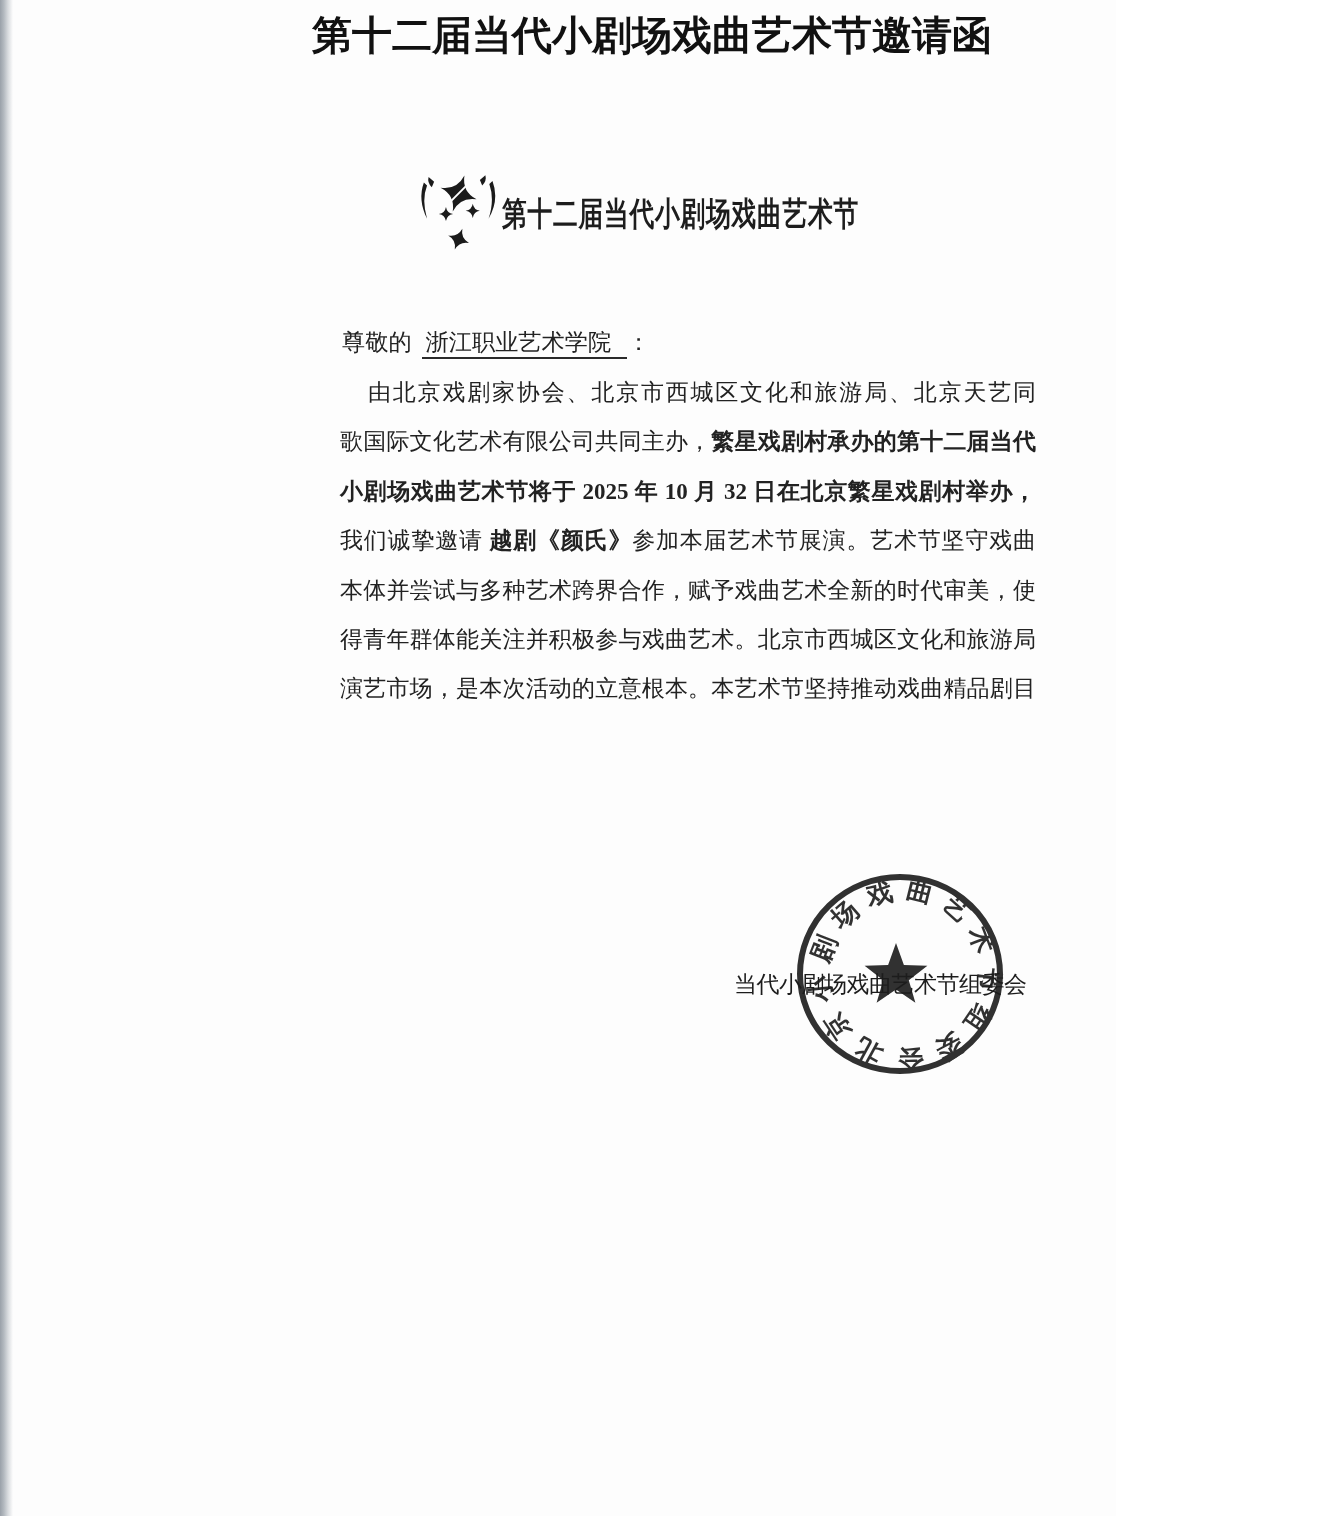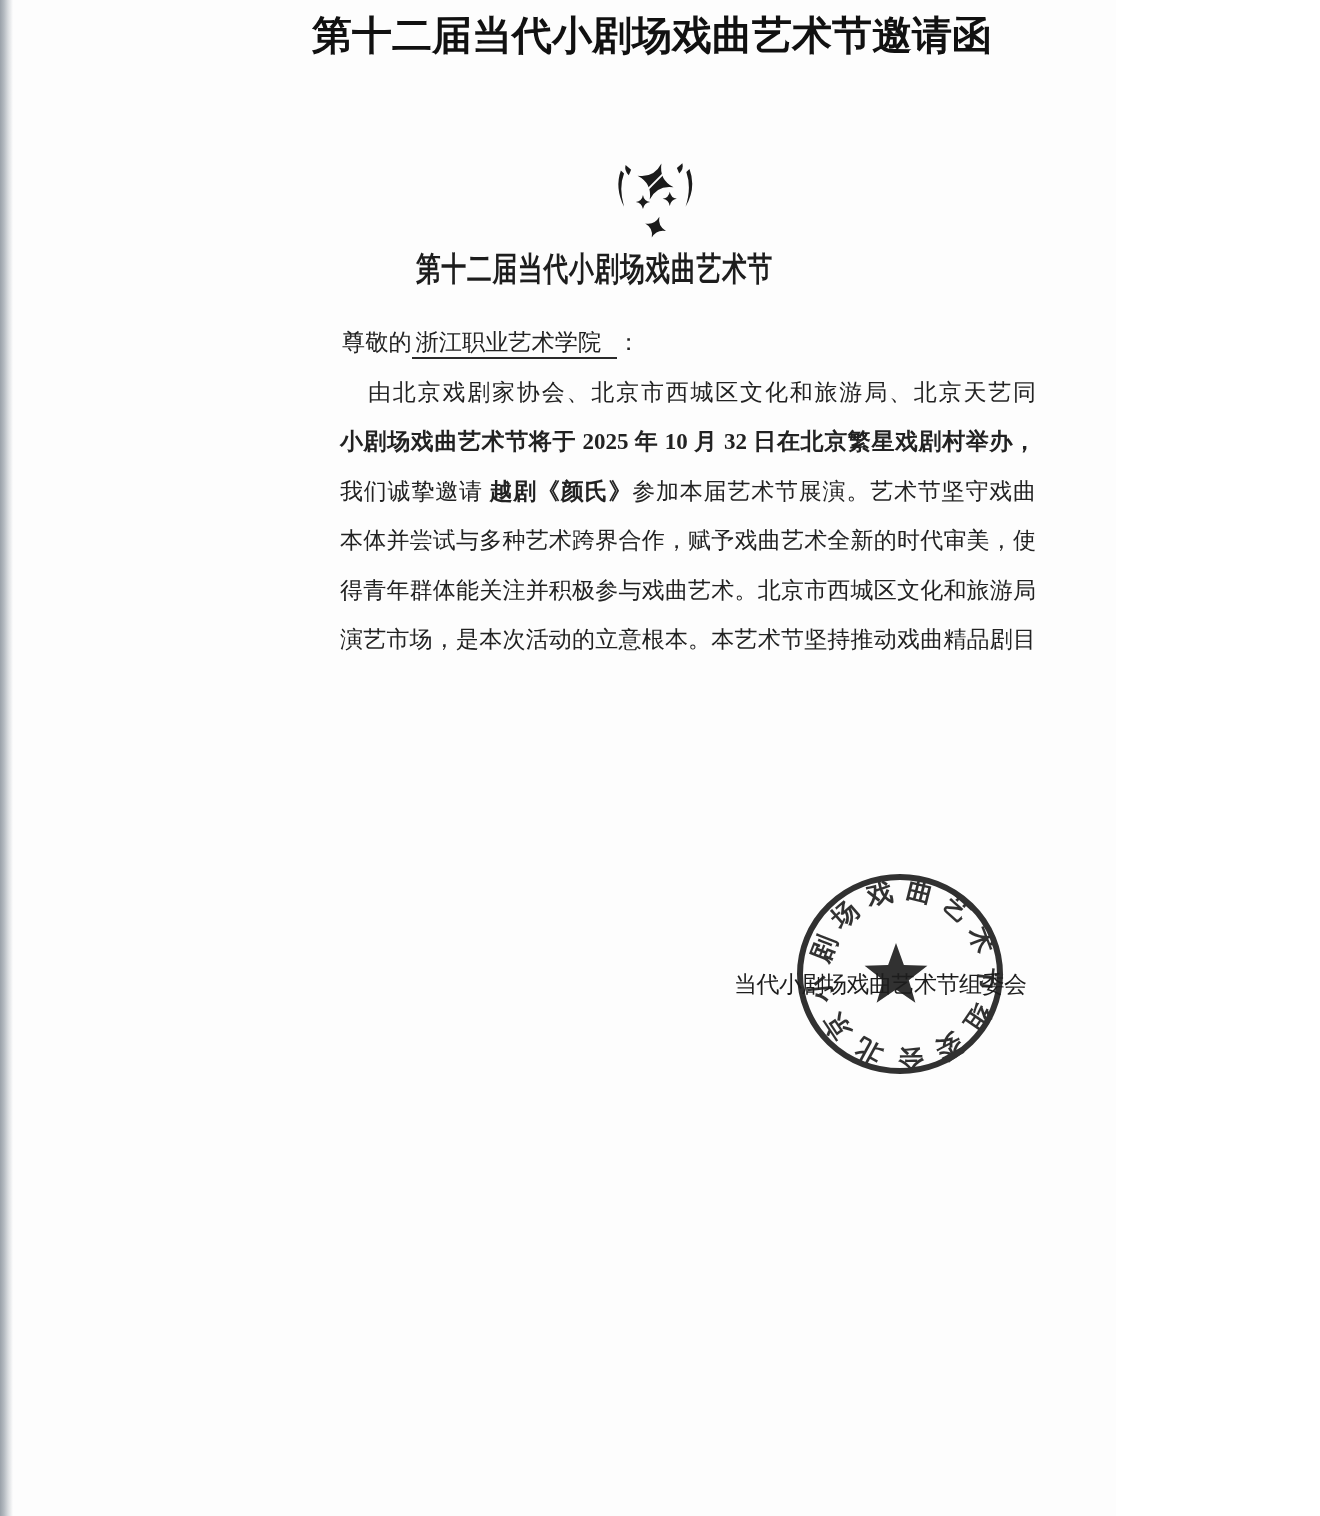--- a/index.html
+++ b/index.html
@@ -30,35 +30,35 @@
     position:absolute; left:1290px; top:212px; width:15px; height:368px;
     background:var(--scrollbar); border-radius:8px;
   }
   
   .doc-title{
     position:absolute; left:312px; top:12px; width:680px;
     font-size:40px; line-height:48px; font-weight:700; letter-spacing:0;
     color:var(--title-ink); text-align:center; white-space:nowrap;
   }
   .logo-row{
-    position:absolute; left:416px; top:161px; height:82px;
-    display:flex; align-items:center; gap:4px;flex-direction:column;
+    position:absolute; left:416px; top:173px; height:82px;
+    display:flex; align-items:center; gap:4px;
   }
   .logo-icon{width:82px; height:82px; flex:0 0 auto;}
   .logo-text{
     font-family:"DejaVu Sans", sans-serif; font-weight:700;
     font-size:33px; color:#1d1d1d; white-space:nowrap;
     transform:scaleX(.75); transform-origin:left center; letter-spacing:1px;
   }
   .salutation{
     position:absolute; left:342px; top:326px;
     font-size:23.2px; line-height:32px; color:var(--ink); white-space:nowrap;
   }
   .recipient{
-    border-bottom:2px solid #2a2a2a; padding:0 16px 2px 4px; 
+    border-bottom:2px solid #2a2a2a; padding:0 16px 2px 4px; margin-left:10px;
   }
   .paragraph{
     position:absolute; left:340px; top:368px; width:696px;
     font-size:23px; color:var(--ink);
   }
   .body-line{line-height:49.4px; white-space:nowrap;}
   .body-line.just{white-space:normal; text-align:justify; text-align-last:justify;}
   .body-line.ind{text-indent:28px;}
   .body-line .b{font-weight:700;}
   
@@ -107,20 +107,21 @@
     </svg>
     <div class="logo-text">第十二届当代小剧场戏曲艺术节</div>
   </div>
 
   <div class="salutation">
     <span>尊敬的</span><span class="recipient">浙江职业艺术学院</span><span>：</span>
   </div>
 
   <div class="paragraph">
       <div class="body-line just ind"><span>由北京戏剧家协会、北京市西城区文化和旅游局、北京天艺同</span></div>
+      <div class="body-line just"><span>歌国际文化艺术有限公司共同主办，</span><span class="b">繁星戏剧村承办的第十二届当代</span></div>
       <div class="body-line just"><span class="b">小剧场戏曲艺术节将于 2025 年 10 月 32 日在北京繁星戏剧村举办，</span></div>
       <div class="body-line just"><span>我们诚挚邀请 </span><span class="b">越剧《颜氏》</span><span>参加本届艺术节展演。艺术节坚守戏曲</span></div>
       <div class="body-line just"><span>本体并尝试与多种艺术跨界合作，赋予戏曲艺术全新的时代审美，使</span></div>
       <div class="body-line just"><span>得青年群体能关注并积极参与戏曲艺术。北京市西城区文化和旅游局</span></div>
       <div class="body-line just"><span>演艺市场，是本次活动的立意根本。本艺术节坚持推动戏曲精品剧目</span></div>
     </div>
 
   <div class="seal-block">
     <svg class="seal-svg" width="212" height="212" viewBox="0 0 212 212">
       <defs>

